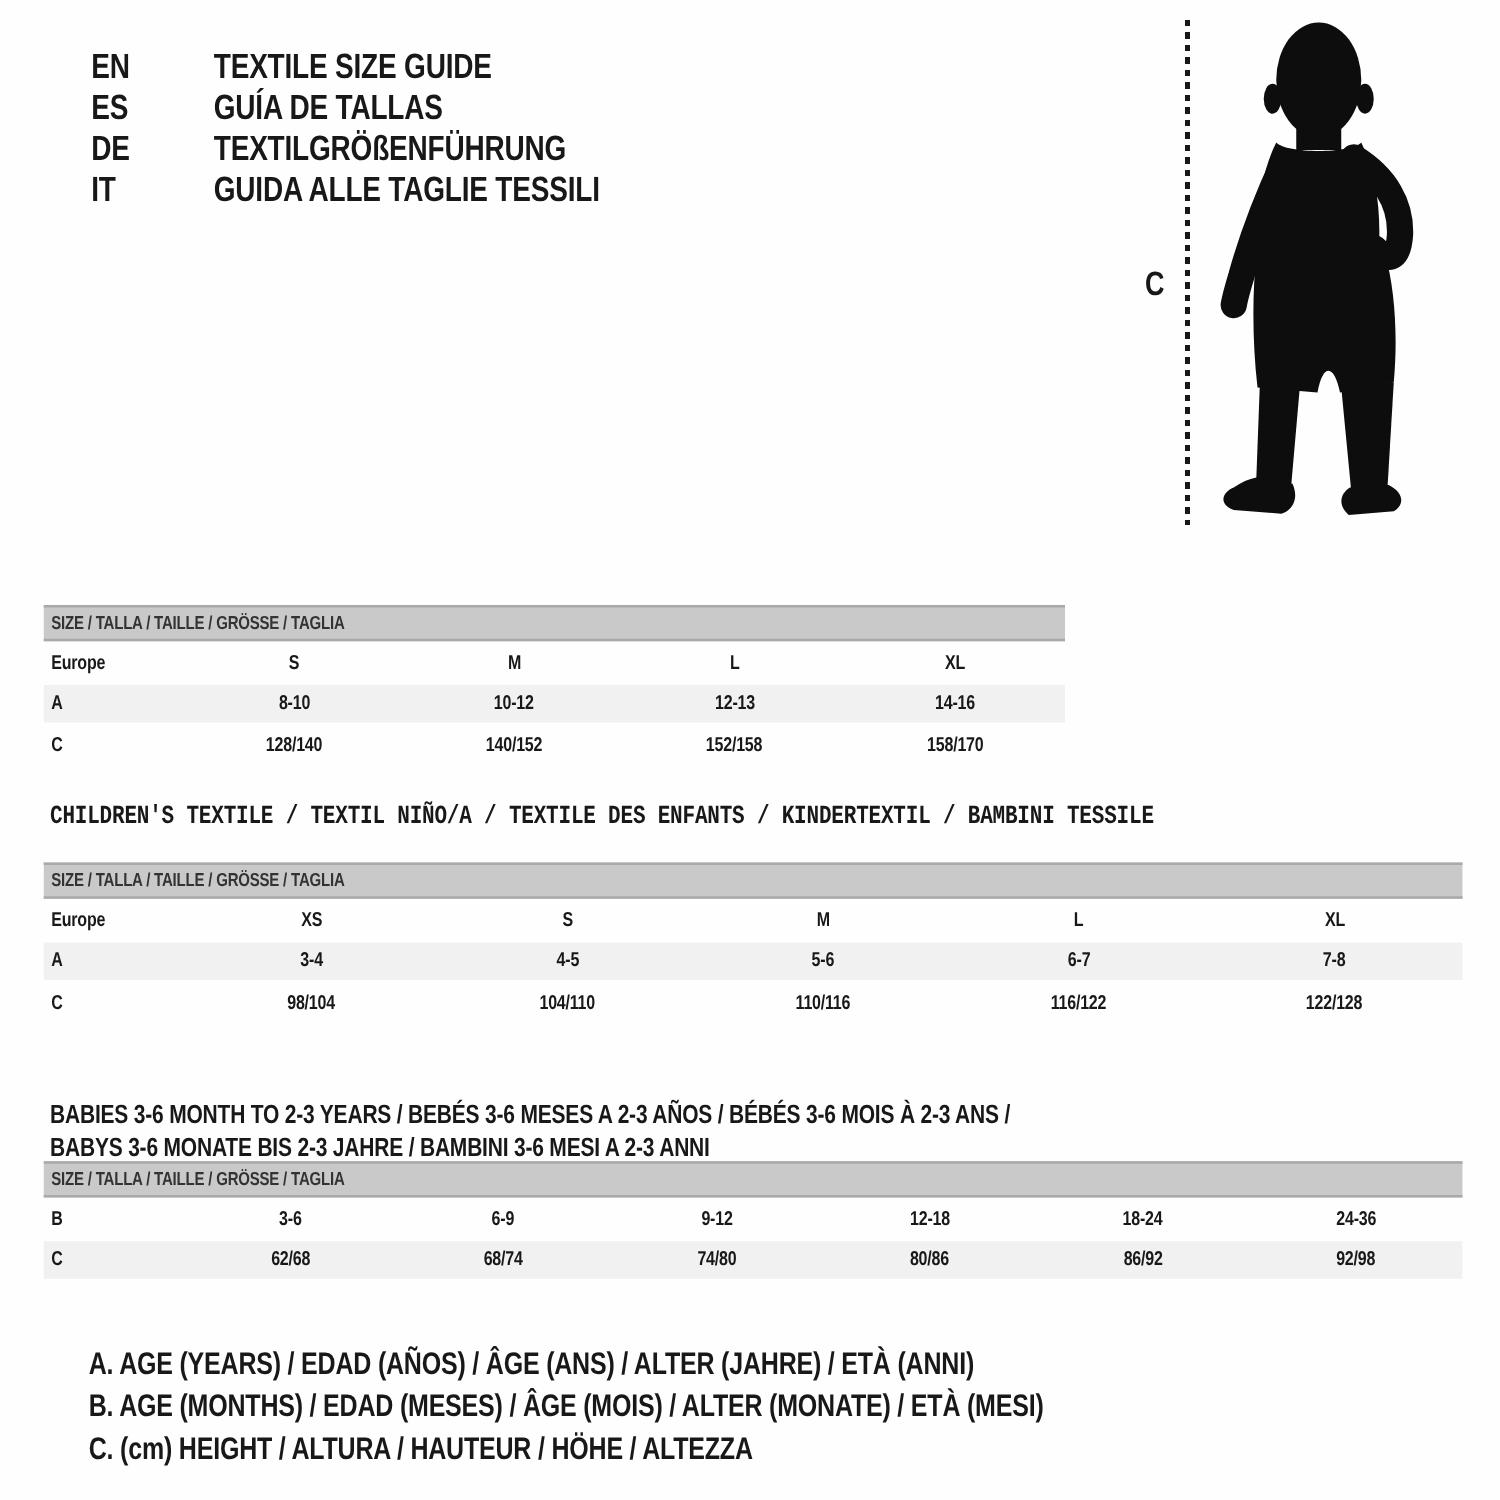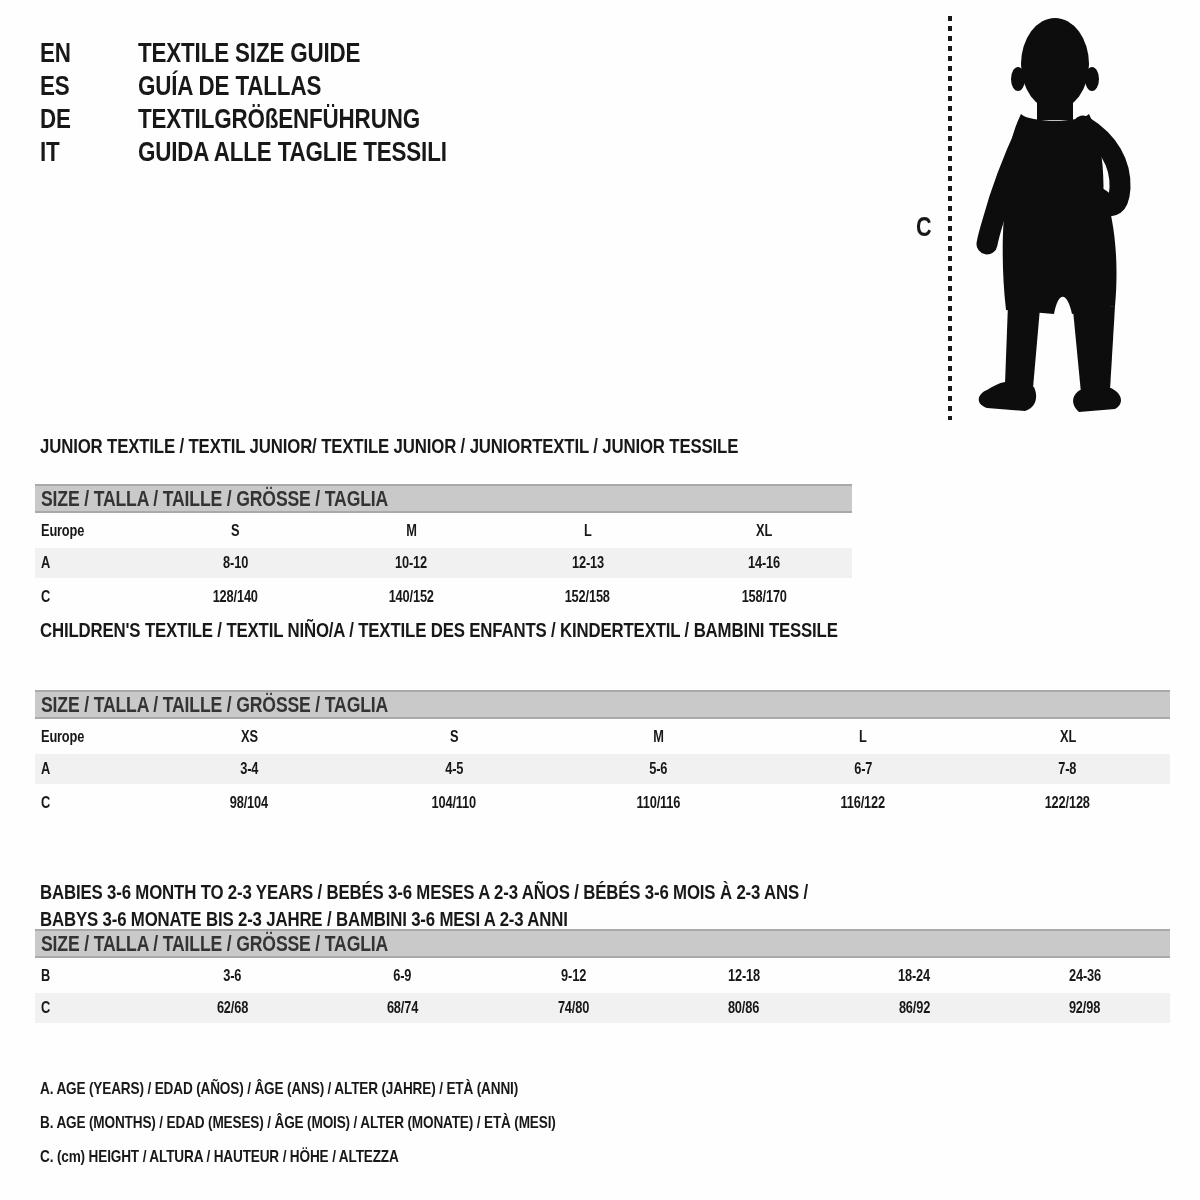--- a/index.html
+++ b/index.html
@@ -13,61 +13,61 @@
     font-family:"Liberation Sans","DejaVu Sans",sans-serif;
     color:var(--text);font-weight:700;letter-spacing:-0.2px;
   }
   
   .cx{display:inline-block;transform:scaleX(.8);transform-origin:0 50%;white-space:nowrap;}
   .cxc{display:inline-block;transform:scaleX(.8);transform-origin:50% 50%;white-space:nowrap;}
 
   
   .langs{position:absolute;left:40px;top:36px;}
   .lang-row{display:flex;height:33px;align-items:center;font-size:28px;}
-  .lang-code{width:98px;flex:0 0 98px;}
+  .lang-code{width:98px;flex:0 0 98px;margin-left:33px;}
 
   
   .measure-line{
     position:absolute;left:948px;top:16px;width:4px;height:404px;
     background:repeating-linear-gradient(180deg,var(--text) 0 5px,transparent 5px 10px);
   }
   .measure-label{position:absolute;left:914px;top:212px;font-size:27px;}
   .silhouette{position:absolute;left:968px;top:16px;width:172px;height:404px;}
 
   
   .sec-title{position:absolute;left:40px;font-size:21px;}
   .t1-title{top:434px;}
-  .t2-title{top:618px;}
+  .t2-title{top:642px;font-family:Liberation Mono, monospace;}
   .t3-title-1{top:851px;margin-top:29px;}
   .t3-title-2{top:907px;}
 
   
   .table{position:absolute;left:35px;}
   .t1{top:484px;width:817px;}
   .t2{top:690px;width:1135px;}
   .t3{top:929px;width:1135px;}
   .band{
     height:29px;background:var(--band);
     border-top:2px solid var(--band-edge);border-bottom:2px solid var(--band-edge);
     display:flex;align-items:center;padding-left:6px;
-    font-size:22px;color:var(--band-text);
+    font-size:15px;color:var(--band-text);
   }
   .trow{display:grid;align-items:center;font-size:16px;}
   .t1 .trow{grid-template-columns:112px repeat(4,1fr);}
   .t2 .trow{grid-template-columns:112px repeat(5,1fr);}
   .t3 .trow{grid-template-columns:112px repeat(6,1fr);}
   .rowTop{height:35px;}
   .rowShade{height:30px;background:var(--shade);}
   .rowBottom{height:38px;}
   .lab{padding-left:6px;text-align:left;}
   .cell{text-align:center;}
 
   
   .notes{position:absolute;left:40px;top:1072px;}
-  .note-line{height:34px;display:flex;align-items:center;font-size:17px;}
+  .note-line{height:34px;display:flex;align-items:flex-end;font-size:25px;margin-left:31px;}
 </style>
 </head>
 <body>
 
 <div id="canvas">
 
   <section class="langs">
     <div class="lang-row">
       <span class="lang-code"><span class="cx">EN</span></span>
       <span class="cx">TEXTILE SIZE GUIDE</span>
@@ -98,21 +98,20 @@
       <path d="M58 114 C45 142 32 176 24 205 C21 215 19 222 18 228" fill="none" stroke="#0d0d0d" stroke-width="21" stroke-linecap="round"></path>
       <path d="M114 110 C140 126 152 148 151 172 C150 188 144 196 131 183" fill="none" stroke="#0d0d0d" stroke-width="21" stroke-linecap="round"></path>
       <path d="M38 172 L134 172 C146 202 150 246 146 290 L103 298 C99 278 90 272 85 298 L37 294 C32 250 33 206 38 172 Z"></path>
       <path d="M39 288 L71 292 L64 372 L36 368 Z"></path>
       <path d="M104 294 L146 290 L141 374 L112 377 Z"></path>
       <path d="M36 366 L65 371 C70 382 66 392 56 395 L18 392 C6 388 8 378 18 374 C24 370 30 367 36 366 Z"></path>
       <path d="M111 374 L142 372 C154 378 155 388 146 393 L110 396 C101 388 103 379 111 374 Z"></path>
     </g>
   </svg>
 
-  <div class="sec-title t1-title"><span class="cx">JUNIOR TEXTILE / TEXTIL JUNIOR/ TEXTILE JUNIOR / JUNIORTEXTIL / JUNIOR TESSILE</span></div>
   <div class="table t1">
     <div class="band">
         <span class="cx">SIZE / TALLA / TAILLE / GRÖSSE / TAGLIA</span>
       </div>
     <div class="trow rowTop">
       <span class="lab"><span class="cx">Europe</span></span>
       <span class="cell"><span class="cxc">S</span></span>
       <span class="cell"><span class="cxc">M</span></span>
       <span class="cell"><span class="cxc">L</span></span>
       <span class="cell"><span class="cxc">XL</span></span>

